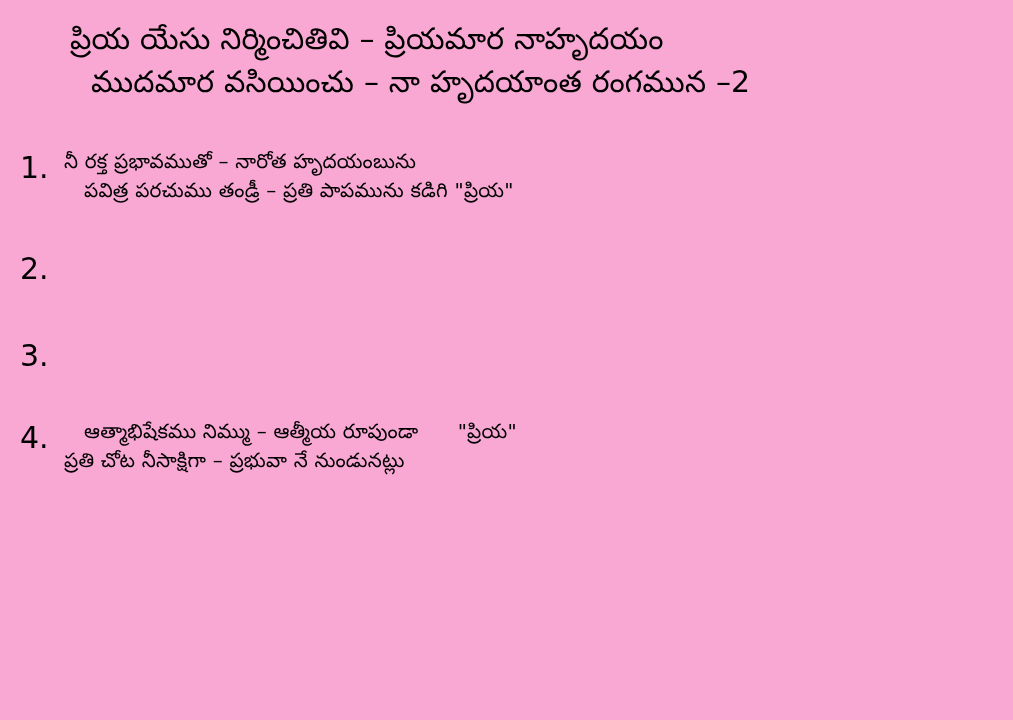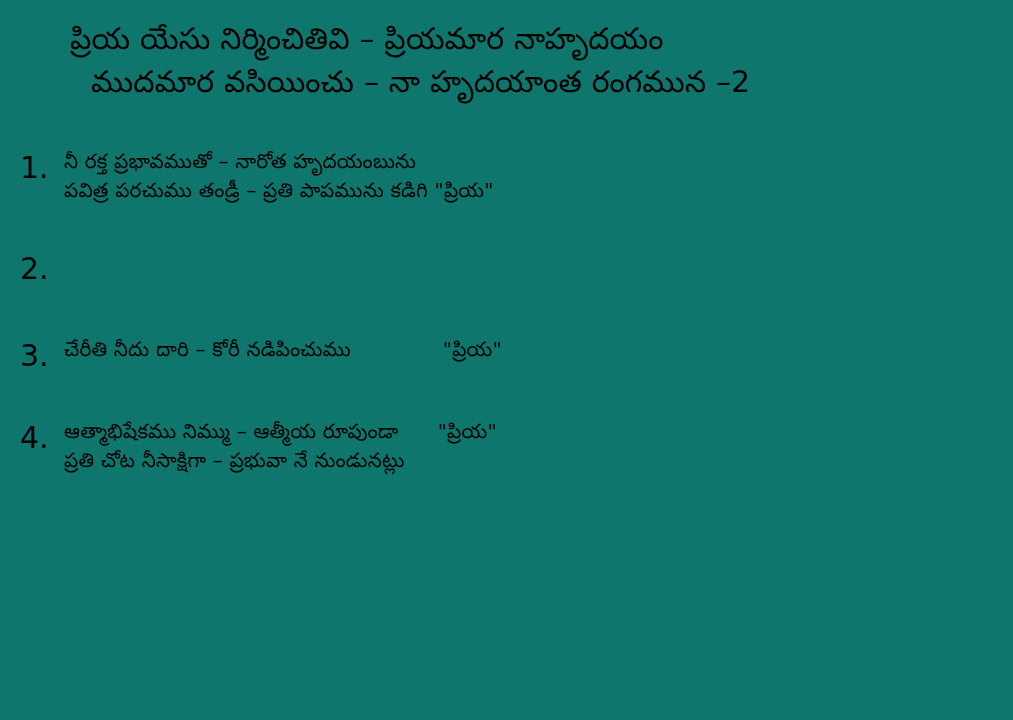--- a/index.html
+++ b/index.html
@@ -11,21 +11,21 @@
     width: 1013px;
     height: 720px;
     font-family: "DejaVu Sans", sans-serif;
     color: #000000;
     overflow: hidden;
   }
   .page {
     position: relative;
     width: 1013px;
     height: 720px;
-    background: #0f766e;
+    background: #f9a8d4;
     box-sizing: border-box;
     padding: 18px 20px 0 20px;
   }
   .song {
     display: block;
   }
   
   .chorus {
     margin: 0 0 0 50px;
     padding: 0;
@@ -62,21 +62,21 @@
   .stanza .lines {
     flex: 1 1 auto;
   }
   .stanza .line {
     font-size: 20px;
     line-height: 1.42;
     white-space: pre;
     letter-spacing: 0.2px;
   }
   .stanza .line.second {
-    margin-left: 0;
+    margin-left: 20px;
   }
 </style>
 </head>
 <body>
 
 <div class="page">
 
   <div class="song">
 
     <div class="chorus">
@@ -100,21 +100,20 @@
       <div class="num">2.</div>
       <div class="lines">
       </div>
     </div>
 
     <div class="stanza-spacer"></div>
 
     <div class="stanza">
       <div class="num">3.</div>
       <div class="lines">
-        <div class="line second">చేరీతి నీదు దారి – కోరీ నడిపించుము              "ప్రియ"</div>
       </div>
     </div>
 
     <div class="stanza-spacer small"></div>
 
     <div class="stanza">
       <div class="num">4.</div>
       <div class="lines">
         <div class="line second">ఆత్మాభిషేకము నిమ్ము – ఆత్మీయ రూపుండా      "ప్రియ"</div>
         <div class="line">ప్రతి చోట నీసాక్షిగా – ప్రభువా నే నుండునట్లు</div>

